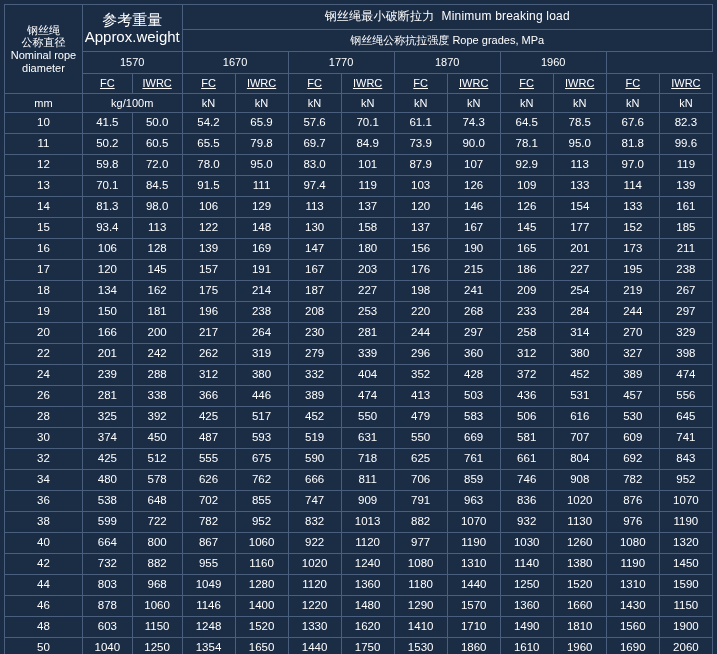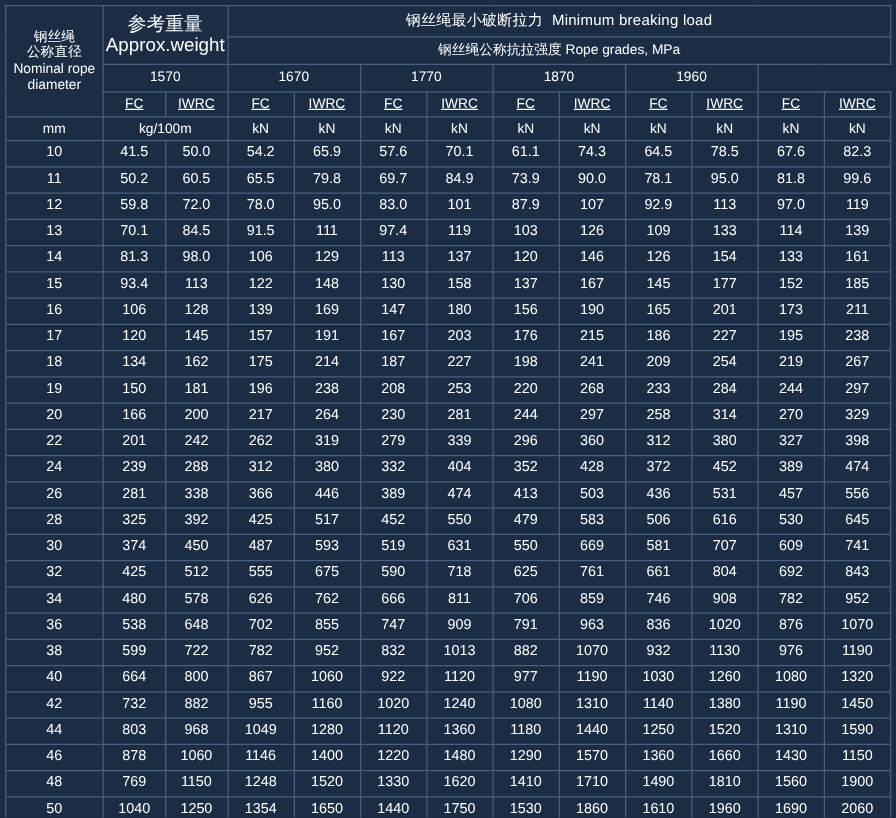--- a/index.html
+++ b/index.html
@@ -516,21 +516,21 @@
           <td class="data">1480</td>
           <td class="data">1290</td>
           <td class="data">1570</td>
           <td class="data">1360</td>
           <td class="data">1660</td>
           <td class="data">1430</td>
           <td class="data">1150</td>
         </tr>
         <tr>
           <td class="dia">48</td>
-          <td class="data">769</td>
+          <td class="data">603</td>
           <td class="data">1150</td>
           <td class="data">1248</td>
           <td class="data">1520</td>
           <td class="data">1330</td>
           <td class="data">1620</td>
           <td class="data">1410</td>
           <td class="data">1710</td>
           <td class="data">1490</td>
           <td class="data">1810</td>
           <td class="data">1560</td>

